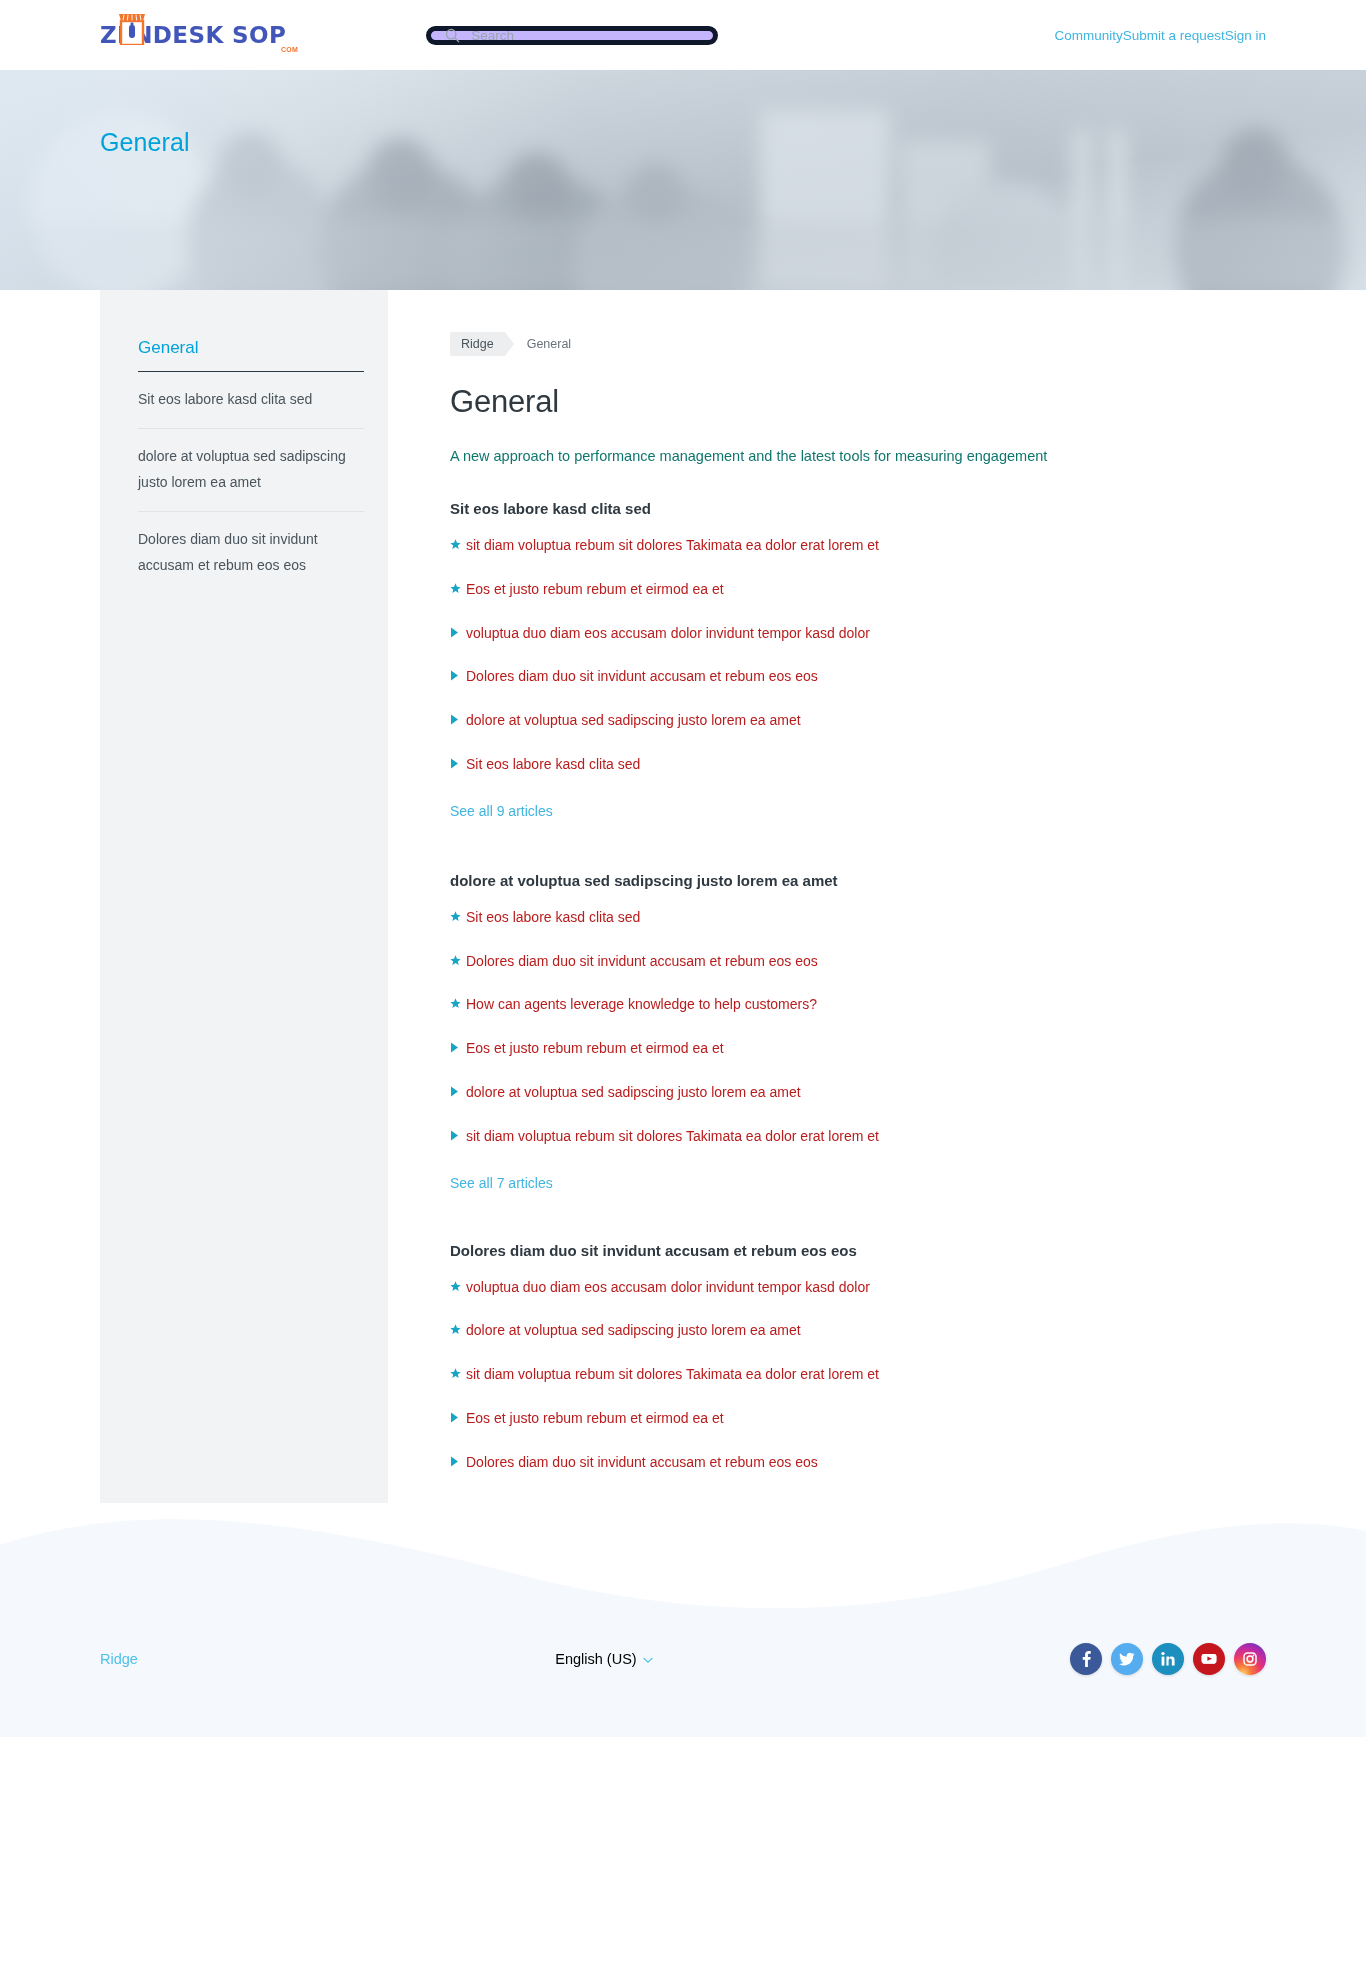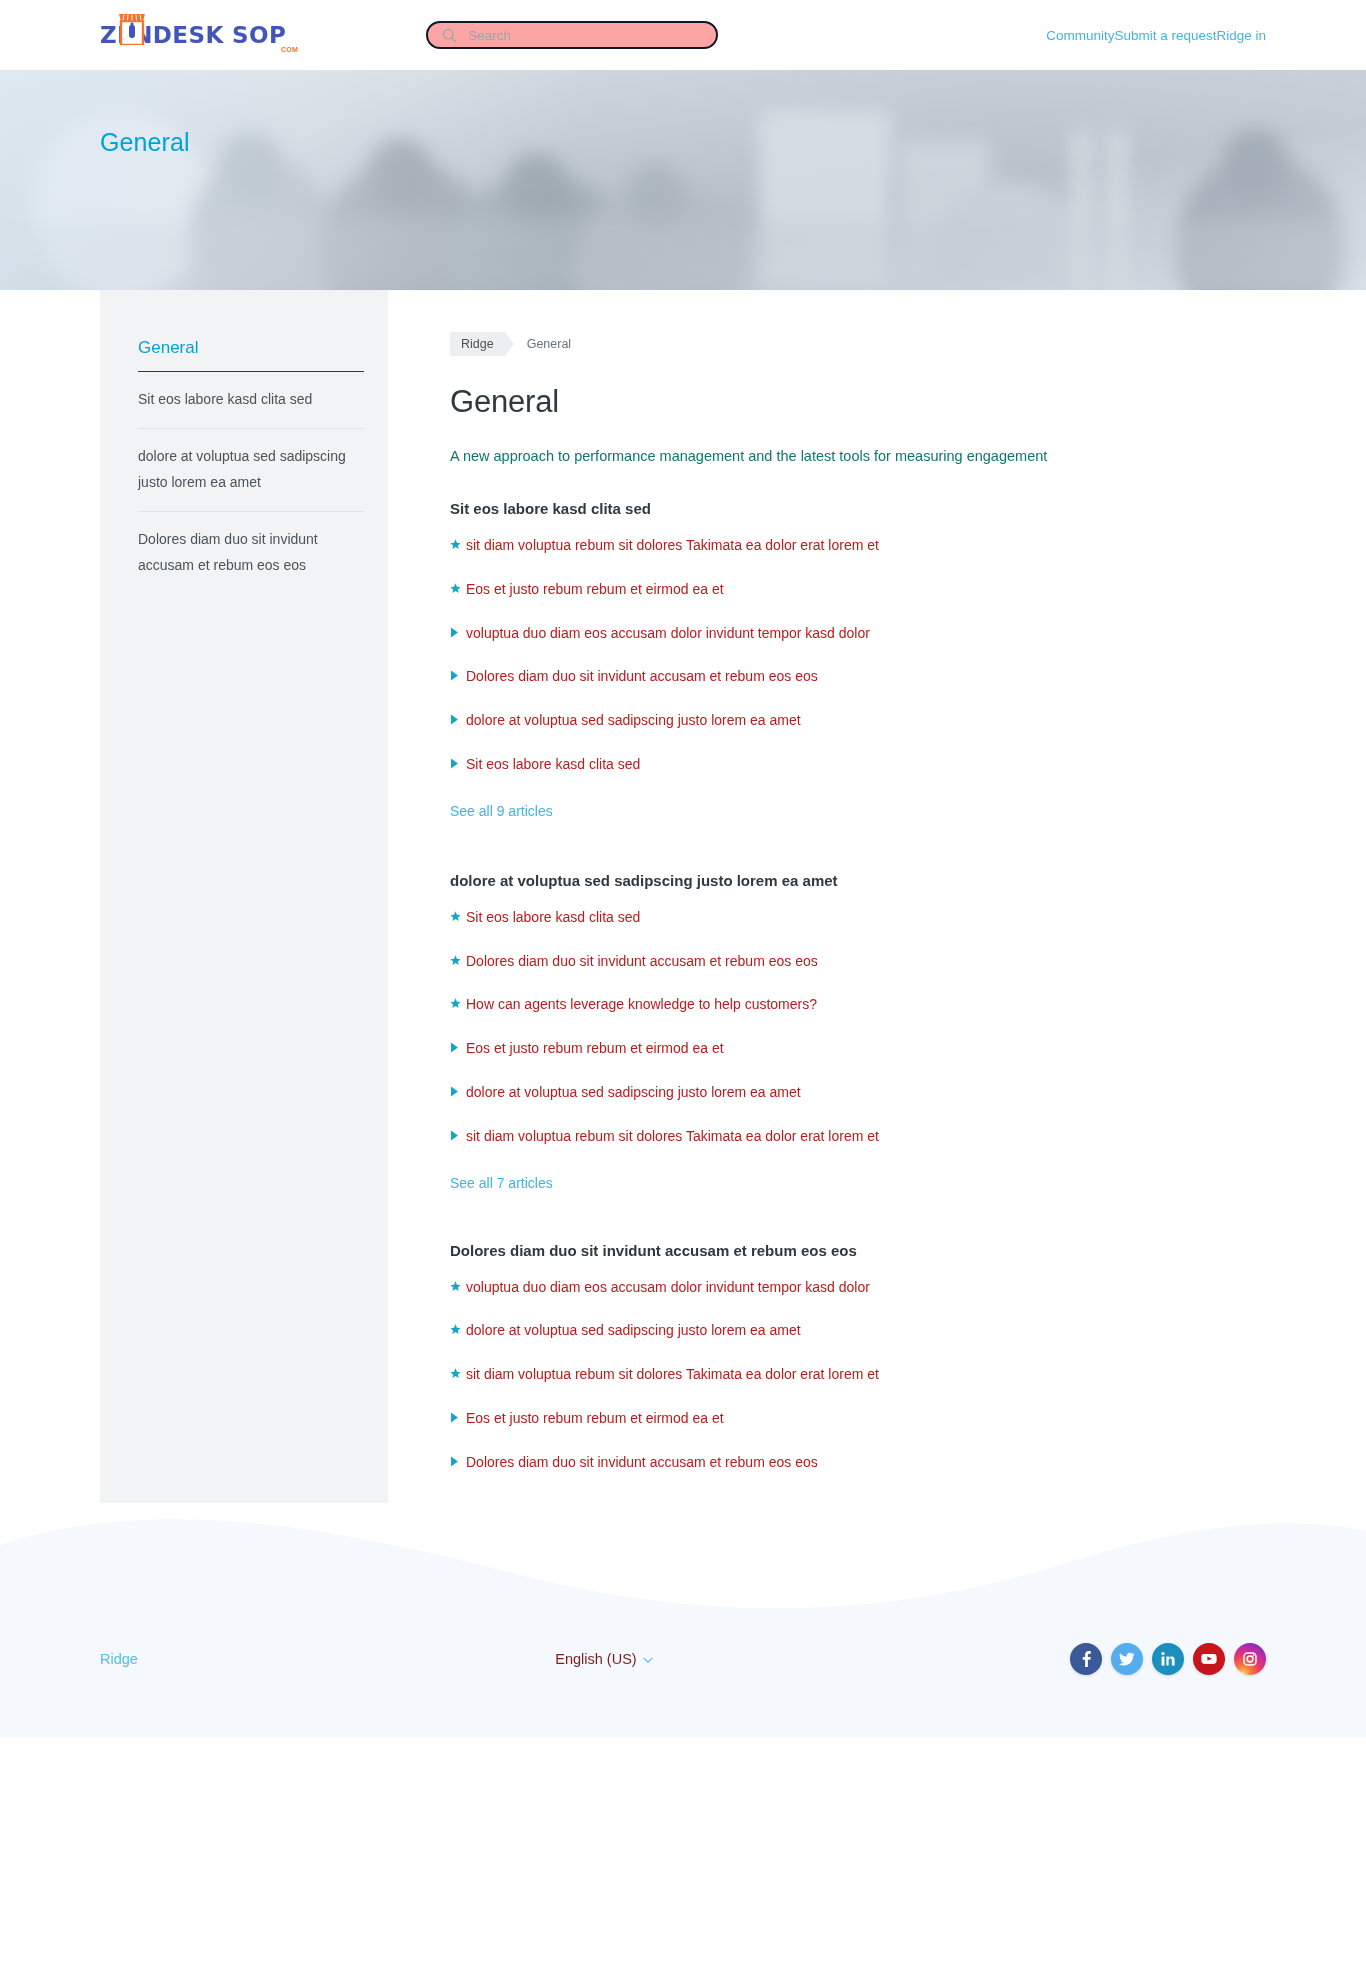--- a/index.html
+++ b/index.html
@@ -50,27 +50,27 @@
     bottom: -6px;
     font-size: 7px;
     color: #f3742b;
     font-weight: bold;
     letter-spacing: 0.3px;
   }
 
   .search-wrap {
     margin-left: 140px;
     width: 292px;
-    height: 28px;
-    border: 2px solid #0f172a;
+    height: 19px;
+    border: 5px solid #0f172a;
     border-radius: 18px;
     display: flex;
     align-items: center;
     padding: 0 14px;
-    background:#fca5a5;
+    background:#c4b5fd;
   }
   .search-icon { flex: 0 0 auto; margin-right: 9px; display:flex; }
   .search-input {
     border: none;
     outline: none;
     font-size: 13.5px;
     color: #49545c;
     font-family: "Liberation Sans", sans-serif;
     width: 100%;
     background: transparent;
@@ -252,21 +252,21 @@
     padding: 0 100px;
   }
   .footer-brand {
     color: #4fc0e8;
     font-size: 14.5px;
     text-decoration: none;
     font-family: "Liberation Sans", sans-serif;
   }
   .footer-lang {
     margin: 0 auto;
-    color: #7f1d1d;
+    color: #000000;
     font-size: 14.5px;
     display: flex;
     align-items: center;
     gap: 6px;
     cursor: pointer;
     font-family: "Liberation Sans", sans-serif;
   }
   .social {
     display: flex;
     gap: 9px;
@@ -319,21 +319,21 @@
           <circle cx="6.6" cy="6.6" r="5" fill="none" stroke="#9aa5ad" stroke-width="1.4"></circle>
           <line x1="10.3" y1="10.3" x2="14.6" y2="14.6" stroke="#9aa5ad" stroke-width="1.4" stroke-linecap="round"></line>
         </svg>
       </span>
       <input class="search-input" type="text" placeholder="Search" style="">
     </div>
 
     <nav class="header-nav">
       <a href="#">Community</a>
       <a href="#">Submit a request</a>
-      <a href="#">Ridge in</a>
+      <a href="#">Sign in</a>
     </nav>
   </div>
 
   <div class="hero">
     <svg class="hero-bg" viewBox="0 0 1366 220" preserveAspectRatio="none">
       <defs>
         <linearGradient id="hgBase" x1="0" y1="0" x2="1" y2="1">
           <stop offset="0%" stop-color="#dfe7ee"></stop>
           <stop offset="35%" stop-color="#b9c2cb"></stop>
           <stop offset="62%" stop-color="#9ba5ae"></stop>

